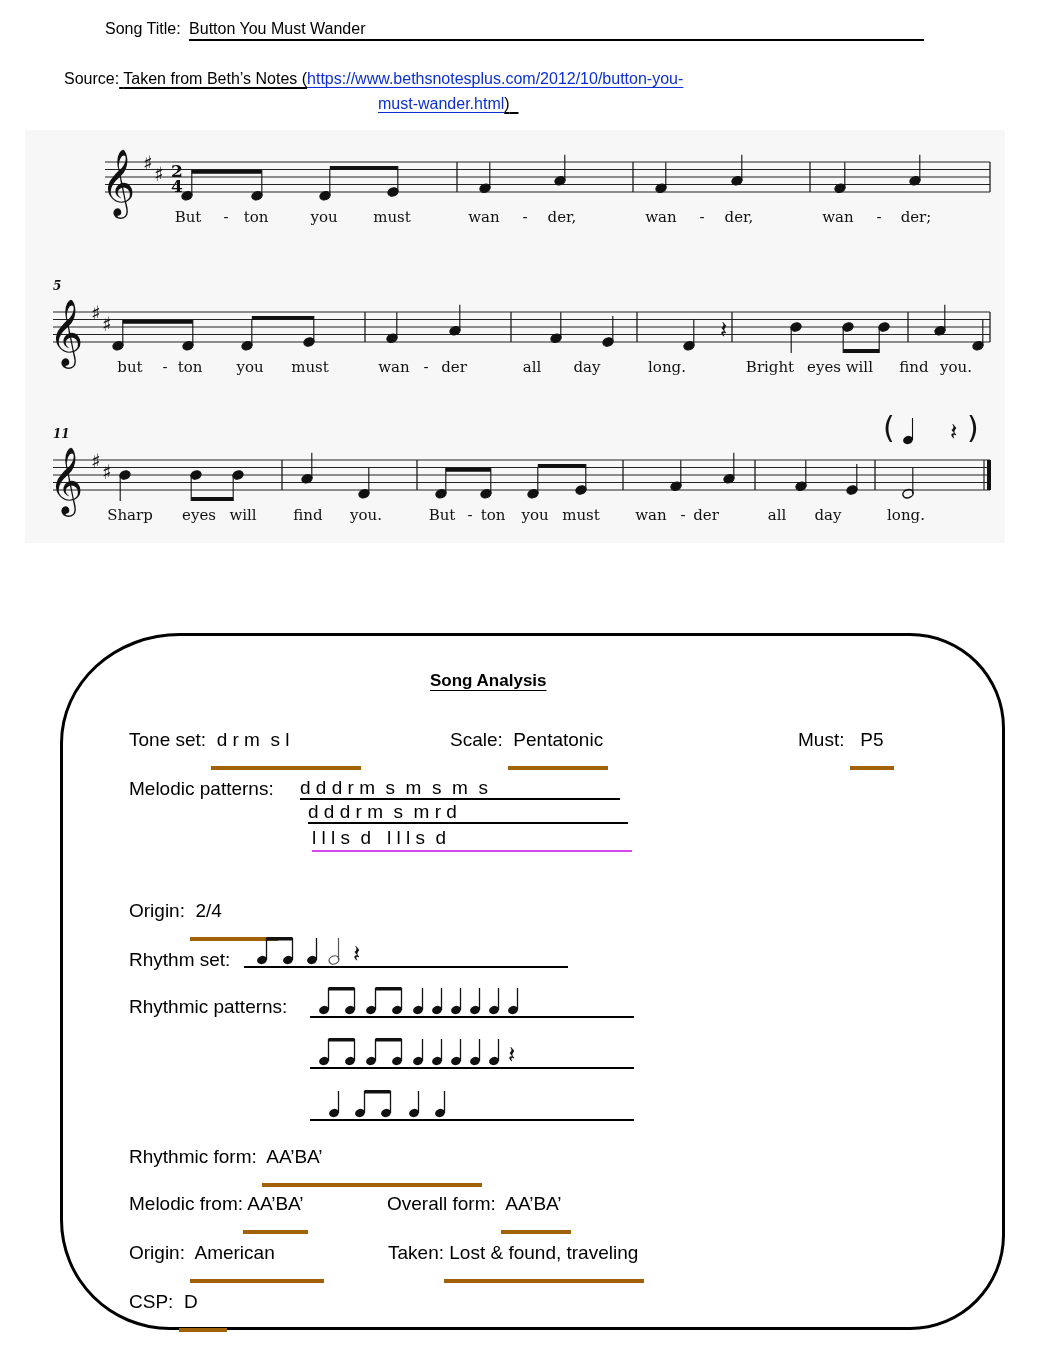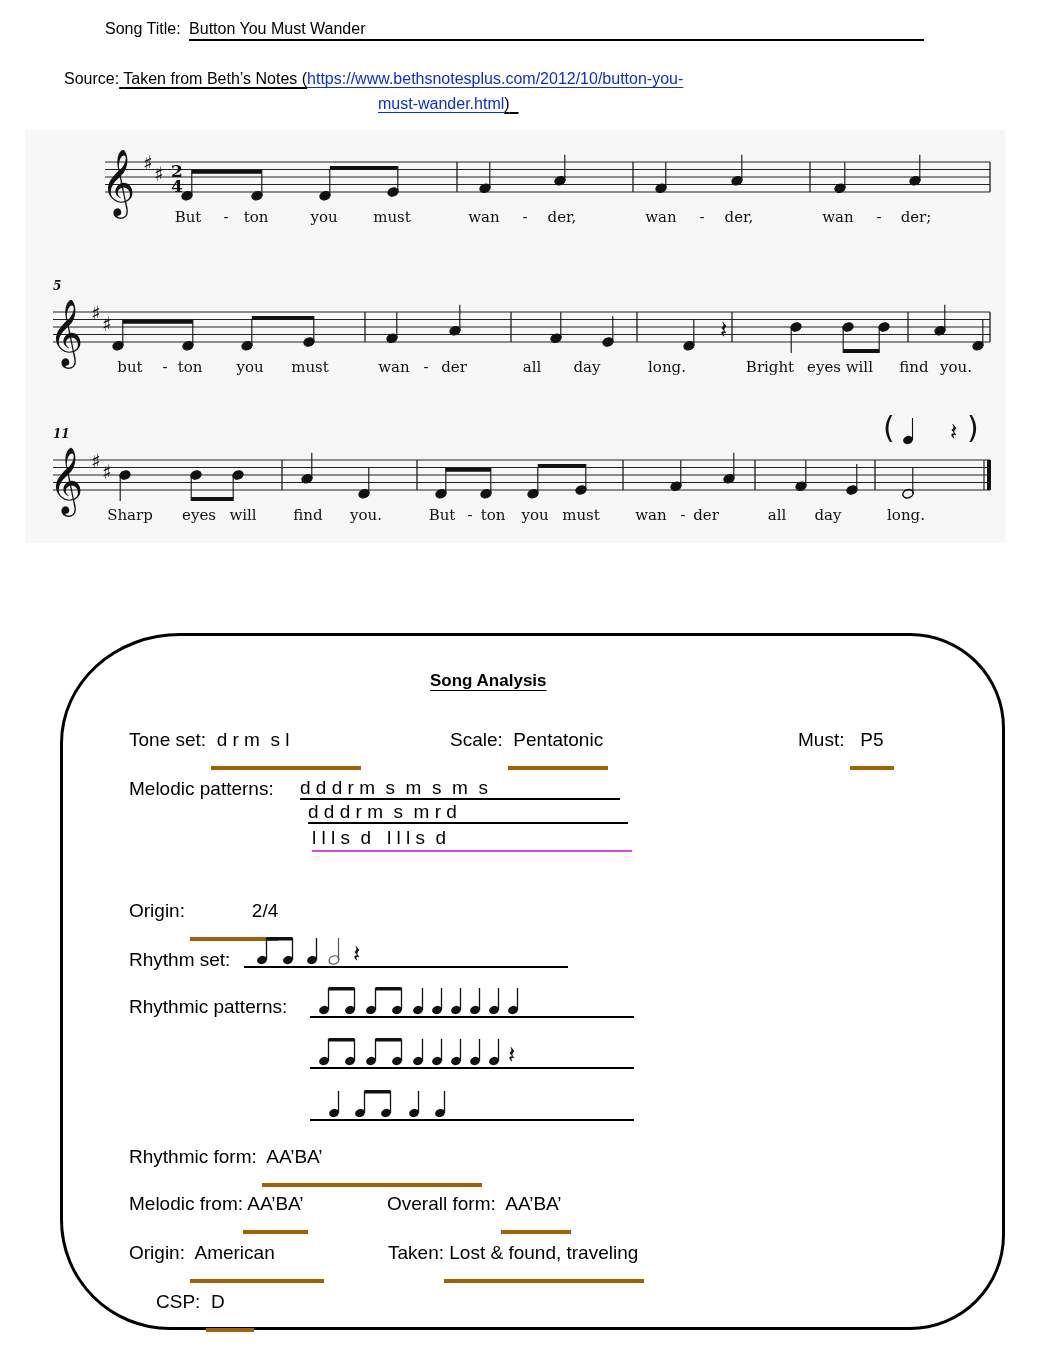--- a/index.html
+++ b/index.html
@@ -246,21 +246,21 @@
   <span class="val" style="white-space:pre;">  P5  </span>
 </div>
 
 <div class="abs field" style="left:129px; top:778px;">Melodic patterns:</div>
 <div class="abs field" style="left:300px; top:778px; width:320px; border-bottom:2px solid #000; line-height:20px; white-space:pre;">d d d r m  s  m  s  m  s</div>
 <div class="abs field" style="left:308px; top:802px; width:320px; border-bottom:2px solid #000; line-height:20px; white-space:pre;">d d d r m  s  m r d</div>
 <div class="abs field" style="left:300px; top:826px; width:320px; border-bottom:2px solid #d946ef; line-height:24px; white-space:pre;margin-left:12px;">l l l s  d   l l l s  d</div>
 
 <div class="abs field" style="left:129px; top:900px;">
   <span>Origin:</span>
-  <span class="val" style="width:88px; white-space:pre;text-align:right;"> 2/4</span>
+  <span class="val" style="width:88px; white-space:pre;"> 2/4</span>
 </div>
 
 <div class="abs field" style="left:129px; top:949px;">Rhythm set:</div>
 <div class="rhythm-line" style="left:244px; top:966px; width:324px;"></div>
 <svg class="abs" id="rhythm-set-svg" style="left:244px; top:930px;" width="330" height="40">
     <g>
       <ellipse cx="18" cy="30" rx="5" ry="4" transform="rotate(-20 18 30)" fill="#111"></ellipse>
       <line x1="22.5" x2="22.5" y1="30" y2="8" stroke="#111" stroke-width="1.3"></line>
       <ellipse cx="44" cy="30" rx="5" ry="4" transform="rotate(-20 44 30)" fill="#111"></ellipse>
       <line x1="48.5" x2="48.5" y1="30" y2="8" stroke="#111" stroke-width="1.3"></line>
@@ -394,16 +394,16 @@
 </div>
 
 <div class="abs field" style="left:129px; top:1242px;">
   <span>Origin:</span>
   <span class="val" style="width:134px; white-space:pre;"> American</span>
 </div>
 <div class="abs field" style="left:388px; top:1242px;">
   <span>Taken:</span><span class="val" style="white-space:pre;"> Lost &amp; found, traveling </span>
 </div>
 
-<div class="abs field" style="left:129px; top:1291px;margin-left:27px;">
+<div class="abs field" style="left:129px; top:1291px;">
   <span>CSP:</span>
   <span class="val" style="width:48px; white-space:pre;"> D</span>
 </div>
 
 </body></html>

